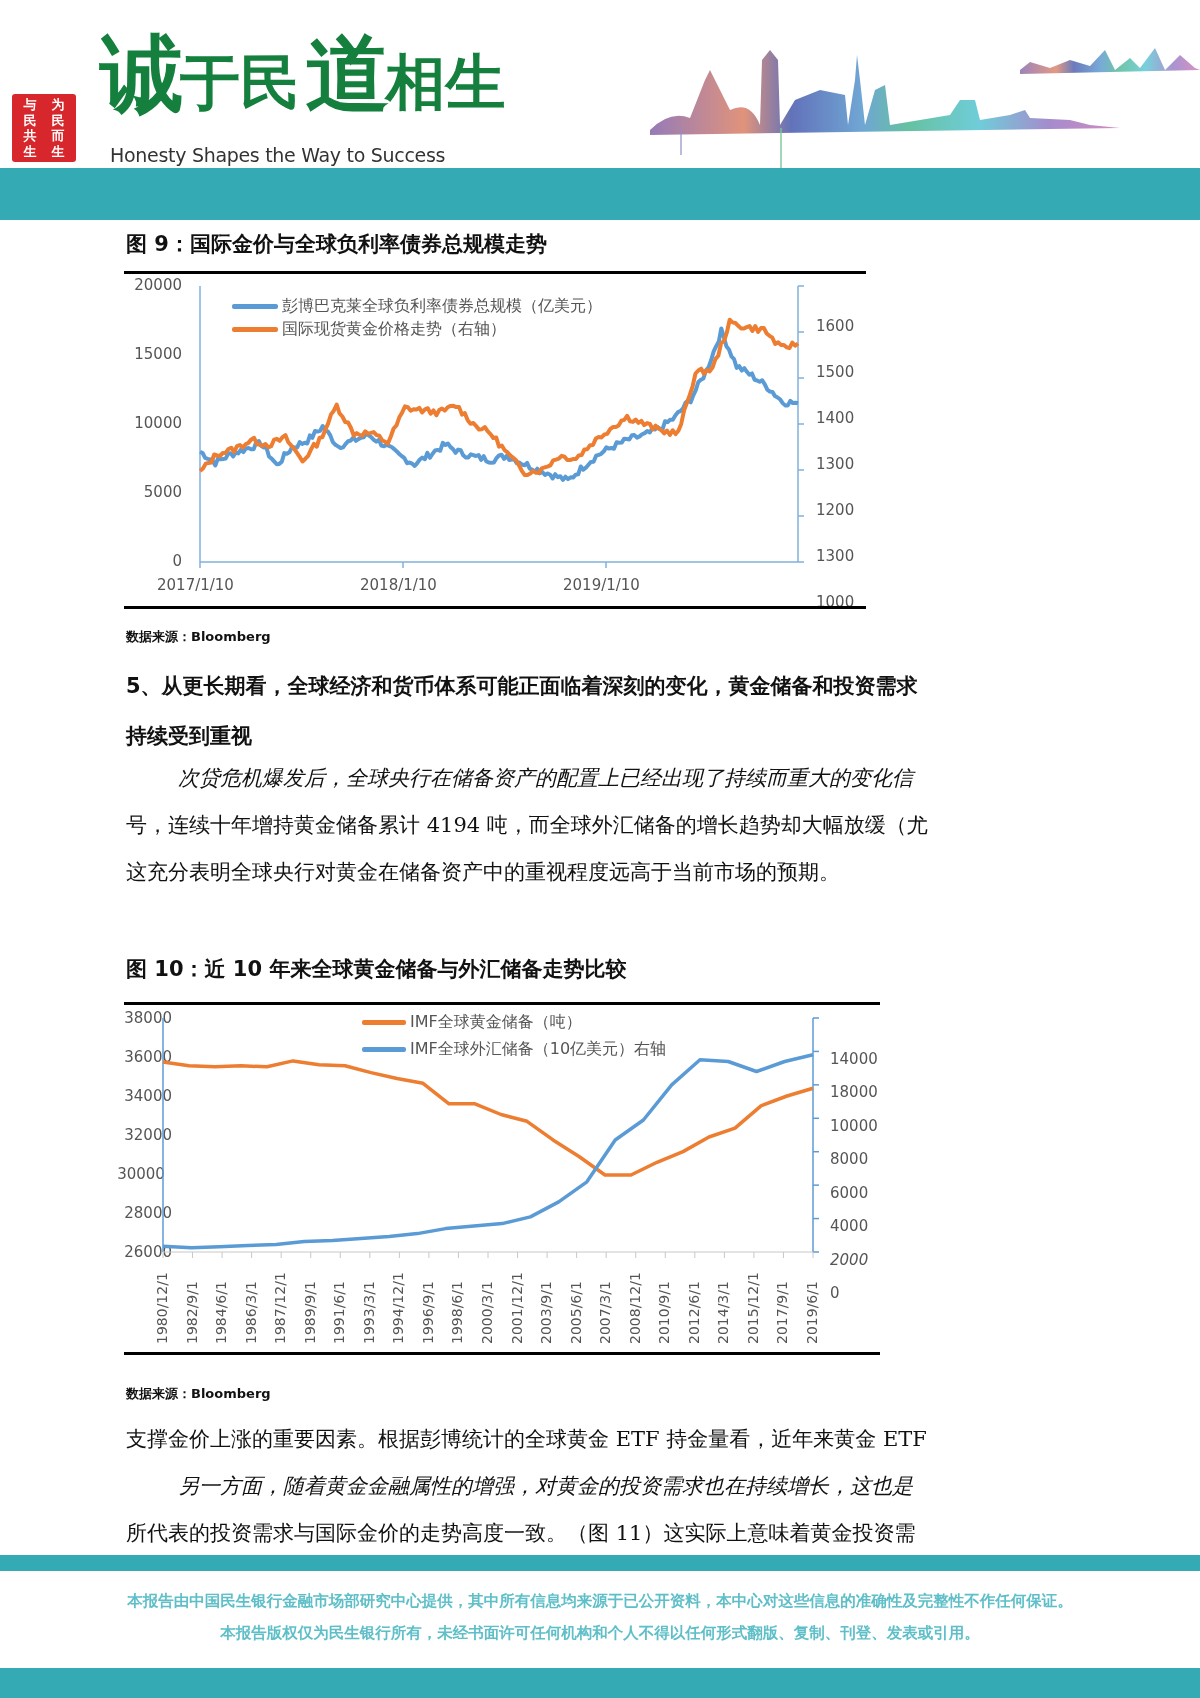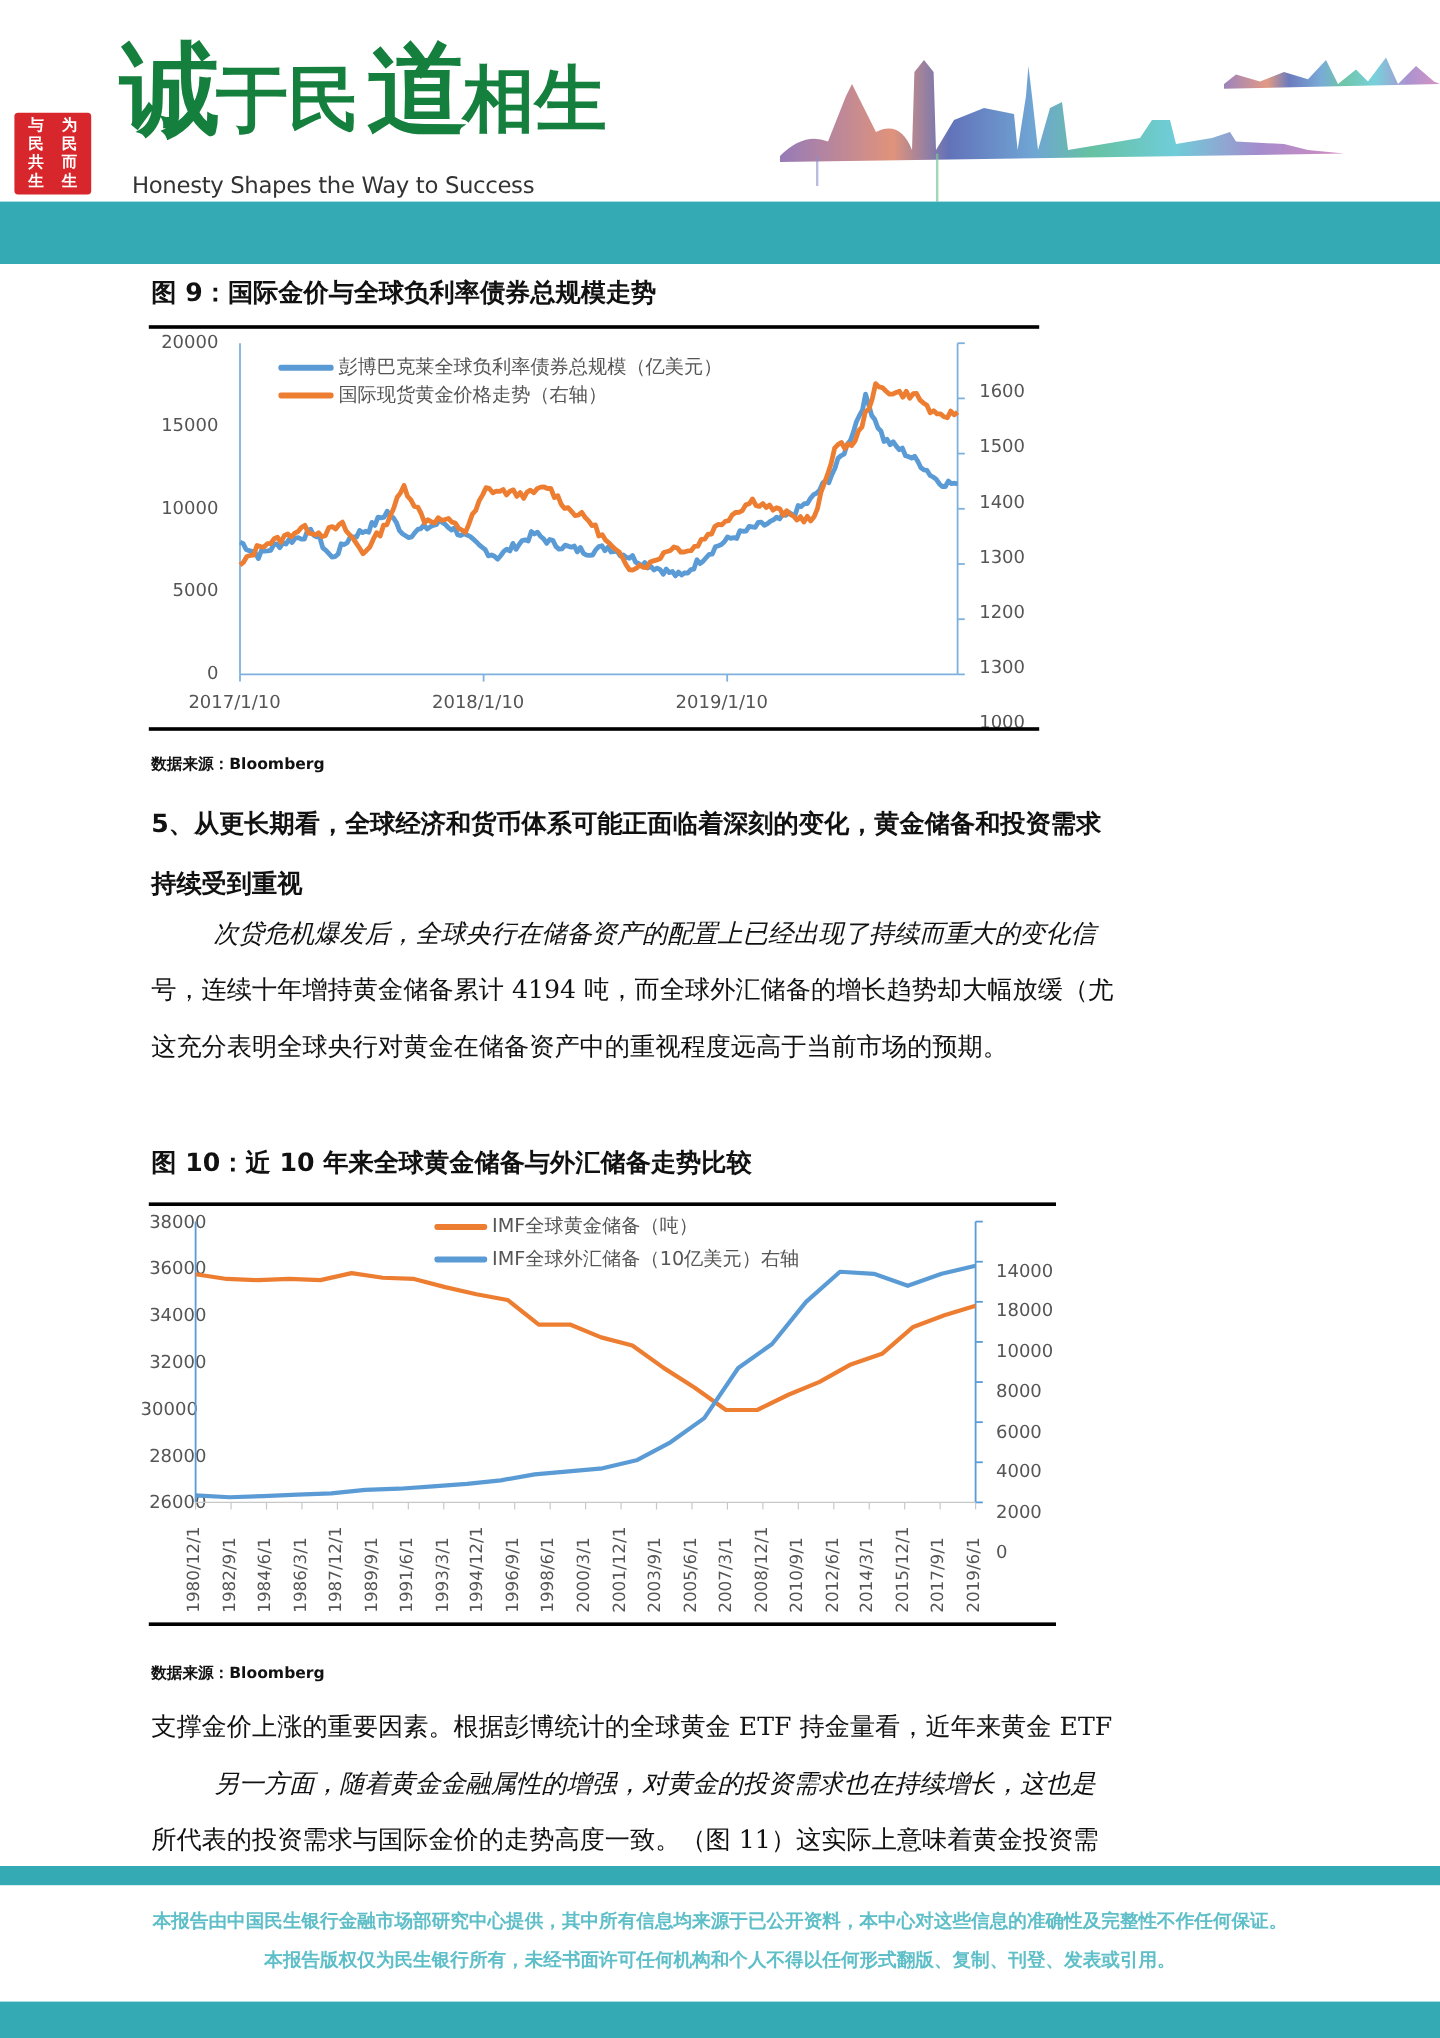--- a/index.html
+++ b/index.html
@@ -145,21 +145,21 @@
   <div class="axlab l" style="left:110px;top:1165px;width:62px;text-align:center;">30000</div>
   <div class="axlab l" style="left:110px;top:1204px;width:62px;">28000</div>
   <div class="axlab l" style="left:110px;top:1243px;width:62px;">26000</div>
 
   <div class="axlab r" style="left:830px;top:1009px;">14000</div>
   <div class="axlab r" style="left:830px;top:1042px;">18000</div>
   <div class="axlab r" style="left:830px;top:1076px;">10000</div>
   <div class="axlab r" style="left:830px;top:1109px;">8000</div>
   <div class="axlab r" style="left:830px;top:1143px;">6000</div>
   <div class="axlab r" style="left:830px;top:1176px;">4000</div>
-  <div class="axlab r" style="left:830px;top:1210px;">2000</div>
+  <div class="axlab r" style="left:830px;top:1210px;font-style:italic;">2000</div>
   <div class="axlab r" style="left:830px;top:1243px;">0</div>
 
   <svg id="chart2" style="left:0;top:0;" width="1200" height="1360">
       <line x1="163" y1="1018" x2="163" y2="1252" stroke="#5b9bd5" stroke-width="1.5"></line>
       <line x1="813" y1="1018" x2="813" y2="1252" stroke="#5b9bd5" stroke-width="1.5"></line>
       <line x1="163" y1="1252" x2="813" y2="1252" stroke="#c8c8c8" stroke-width="1"></line>
       <line x1="813" y1="1252" x2="819" y2="1252" stroke="#5b9bd5" stroke-width="1.5"></line>
       <line x1="813" y1="1218.5714285714287" x2="819" y2="1218.5714285714287" stroke="#5b9bd5" stroke-width="1.5"></line>
       <line x1="813" y1="1185.142857142857" x2="819" y2="1185.142857142857" stroke="#5b9bd5" stroke-width="1.5"></line>
       <line x1="813" y1="1151.7142857142858" x2="819" y2="1151.7142857142858" stroke="#5b9bd5" stroke-width="1.5"></line>

